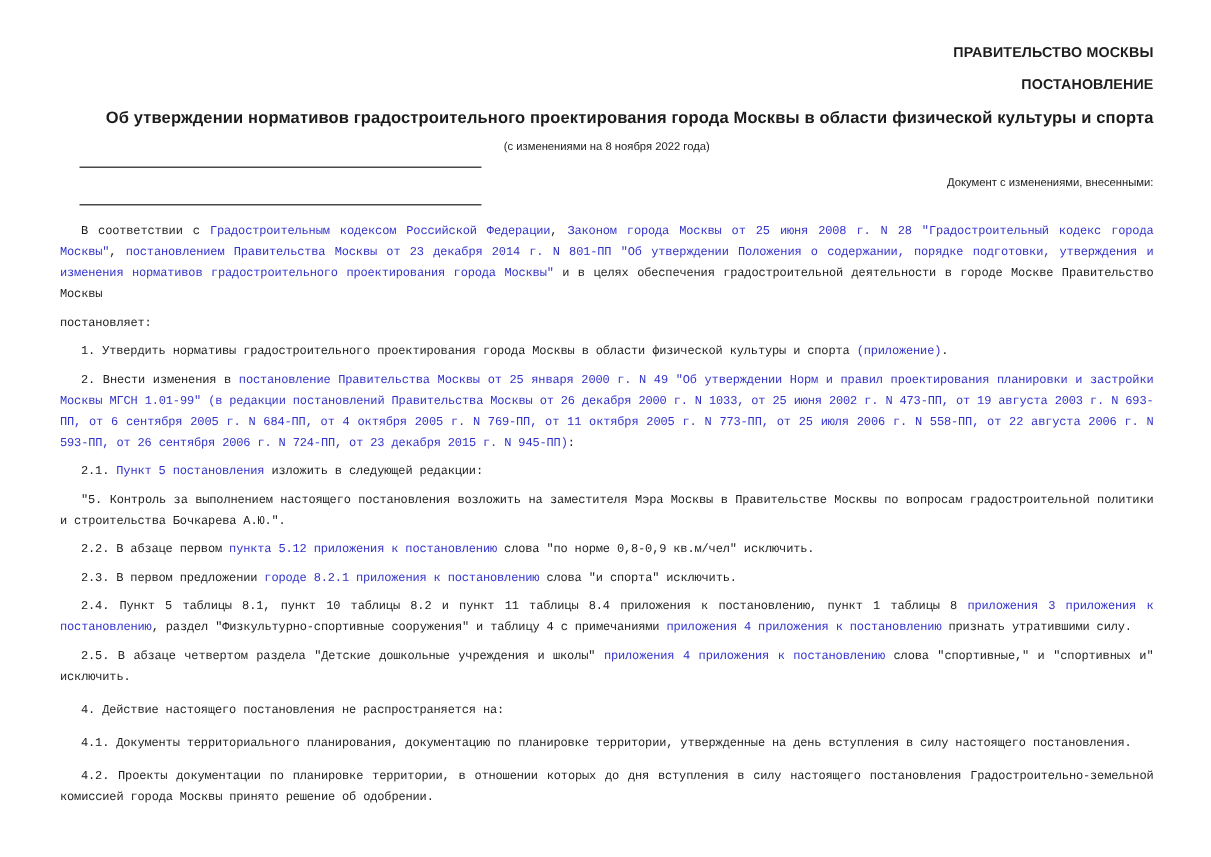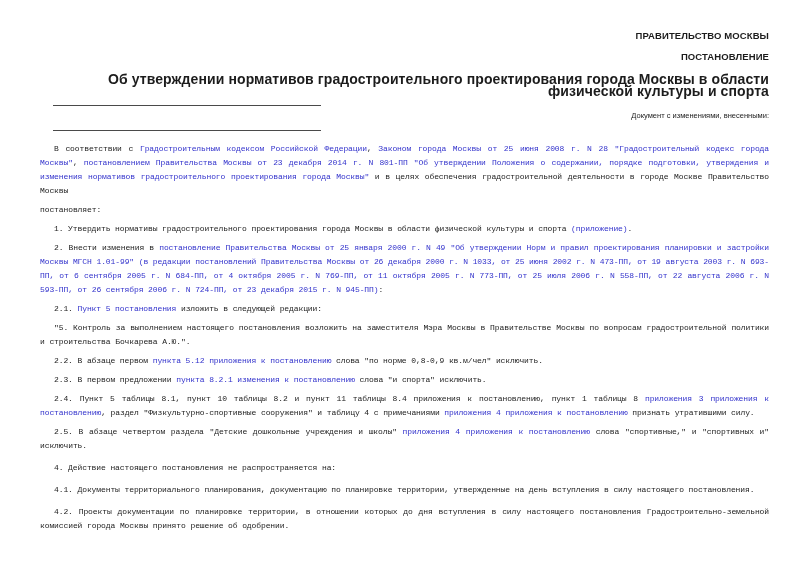--- a/index.html
+++ b/index.html
@@ -14,21 +14,21 @@
 
   
   .hdr-line {
     text-align: right; font-weight: bold;
     font-size: 9.5px; line-height: 12px;
     letter-spacing: 0.1px;
   }
   .hdr-org   { margin: 0 0 9px; }
   .hdr-type  { margin: 0 0 10px; }
   .hdr-date  { margin: 0 0 19px; }
-  .hdr-title { margin: 0 0 8px; font-size: 14px; }
+  .hdr-title { margin: 0 0 8px; font-size: 11px; }
   .hdr-rev   {
     text-align: center; font-weight: normal;
     font-size: 7.5px; line-height: 10px; margin: 0 0 8px;
     color: #222;
   }
 
   
   .amend { margin: 0 0 11px 13px; font-size: 7.5px; line-height: 13px; text-align: right; }
   .amend .rule { width: 268px; height: 0; border-top: 1px solid #4a4a4a; }
   .amend .rule-top { margin-bottom: 3px; }
@@ -49,36 +49,37 @@
   .lnk { color: #3333cc; cursor: pointer; }
 </style>
 </head>
 <body>
 
 <div class="page">
 
   <div class="hdr-line hdr-org">ПРАВИТЕЛЬСТВО МОСКВЫ</div>
   <div class="hdr-line hdr-type">ПОСТАНОВЛЕНИЕ</div>
   <div class="hdr-line hdr-title">Об утверждении нормативов градостроительного проектирования города Москвы в области физической культуры и спорта</div>
+  <div class="hdr-rev">(с изменениями на 8 ноября 2022 года)</div>
 
   <div class="amend">
     <div class="rule rule-top"></div>
     <div class="intro">Документ с изменениями, внесенными:</div>
     <div class="rule rule-bottom"></div>
   </div>
 
   <div class="doc-body">
       <p><span class="">В соответствии с </span><span class="lnk">Градостроительным кодексом Российской Федерации</span><span class="">, </span><span class="lnk">Законом города Москвы от 25 июня 2008 г. N 28 "Градостроительный кодекс города Москвы"</span><span class="">, </span><span class="lnk">постановлением Правительства Москвы от 23 декабря 2014 г. N 801-ПП "Об утверждении Положения о содержании, порядке подготовки, утверждения и изменения нормативов градостроительного проектирования города Москвы"</span><span class=""> и в целях обеспечения градостроительной деятельности в городе Москве Правительство Москвы</span></p>
       <p class="noindent"><span class="">постановляет:</span></p>
       <p><span class="">1. Утвердить нормативы градостроительного проектирования города Москвы в области физической культуры и спорта </span><span class="lnk">(приложение)</span><span class="">.</span></p>
       <p><span class="">2. Внести изменения в </span><span class="lnk">постановление Правительства Москвы от 25 января 2000 г. N 49 "Об утверждении Норм и правил проектирования планировки и застройки Москвы МГСН 1.01-99" (в редакции постановлений Правительства Москвы от 26 декабря 2000 г. N 1033, от 25 июня 2002 г. N 473-ПП, от 19 августа 2003 г. N 693-ПП, от 6 сентября 2005 г. N 684-ПП, от 4 октября 2005 г. N 769-ПП, от 11 октября 2005 г. N 773-ПП, от 25 июля 2006 г. N 558-ПП, от 22 августа 2006 г. N 593-ПП, от 26 сентября 2006 г. N 724-ПП, от 23 декабря 2015 г. N 945-ПП)</span><span class="">:</span></p>
       <p><span class="">2.1. </span><span class="lnk">Пункт 5 постановления</span><span class=""> изложить в следующей редакции:</span></p>
       <p><span class="">"5. Контроль за выполнением настоящего постановления возложить на заместителя Мэра Москвы в Правительстве Москвы по вопросам градостроительной политики и строительства Бочкарева А.Ю.".</span></p>
       <p><span class="">2.2. В абзаце первом </span><span class="lnk">пункта 5.12 приложения к постановлению</span><span class=""> слова "по норме 0,8-0,9 кв.м/чел" исключить.</span></p>
-      <p><span class="">2.3. В первом предложении </span><span class="lnk">пункта 8.2.1 изменения к постановлению</span><span class=""> слова "и спорта" исключить.</span></p>
+      <p><span class="">2.3. В первом предложении </span><span class="lnk">городе 8.2.1 приложения к постановлению</span><span class=""> слова "и спорта" исключить.</span></p>
       <p><span class="">2.4. Пункт 5 таблицы 8.1, пункт 10 таблицы 8.2 и пункт 11 таблицы 8.4 приложения к постановлению, пункт 1 таблицы 8 </span><span class="lnk">приложения 3 приложения к постановлению</span><span class="">, раздел "Физкультурно-спортивные сооружения" и таблицу 4 с примечаниями </span><span class="lnk">приложения 4 приложения к постановлению</span><span class=""> признать утратившими силу.</span></p>
       <p><span class="">2.5. В абзаце четвертом раздела "Детские дошкольные учреждения и школы" </span><span class="lnk">приложения 4 приложения к постановлению</span><span class=""> слова "спортивные," и "спортивных и" исключить.</span></p>
       <p class="g8"><span class="">4. Действие настоящего постановления не распространяется на:</span></p>
       <p class="g8"><span class="">4.1. Документы территориального планирования, документацию по планировке территории, утвержденные на день вступления в силу настоящего постановления.</span></p>
       <p class="g8"><span class="">4.2. Проекты документации по планировке территории, в отношении которых до дня вступления в силу настоящего постановления Градостроительно-земельной комиссией города Москвы принято решение об одобрении.</span></p>
     </div>
 
 </div>
 
 </body></html>

